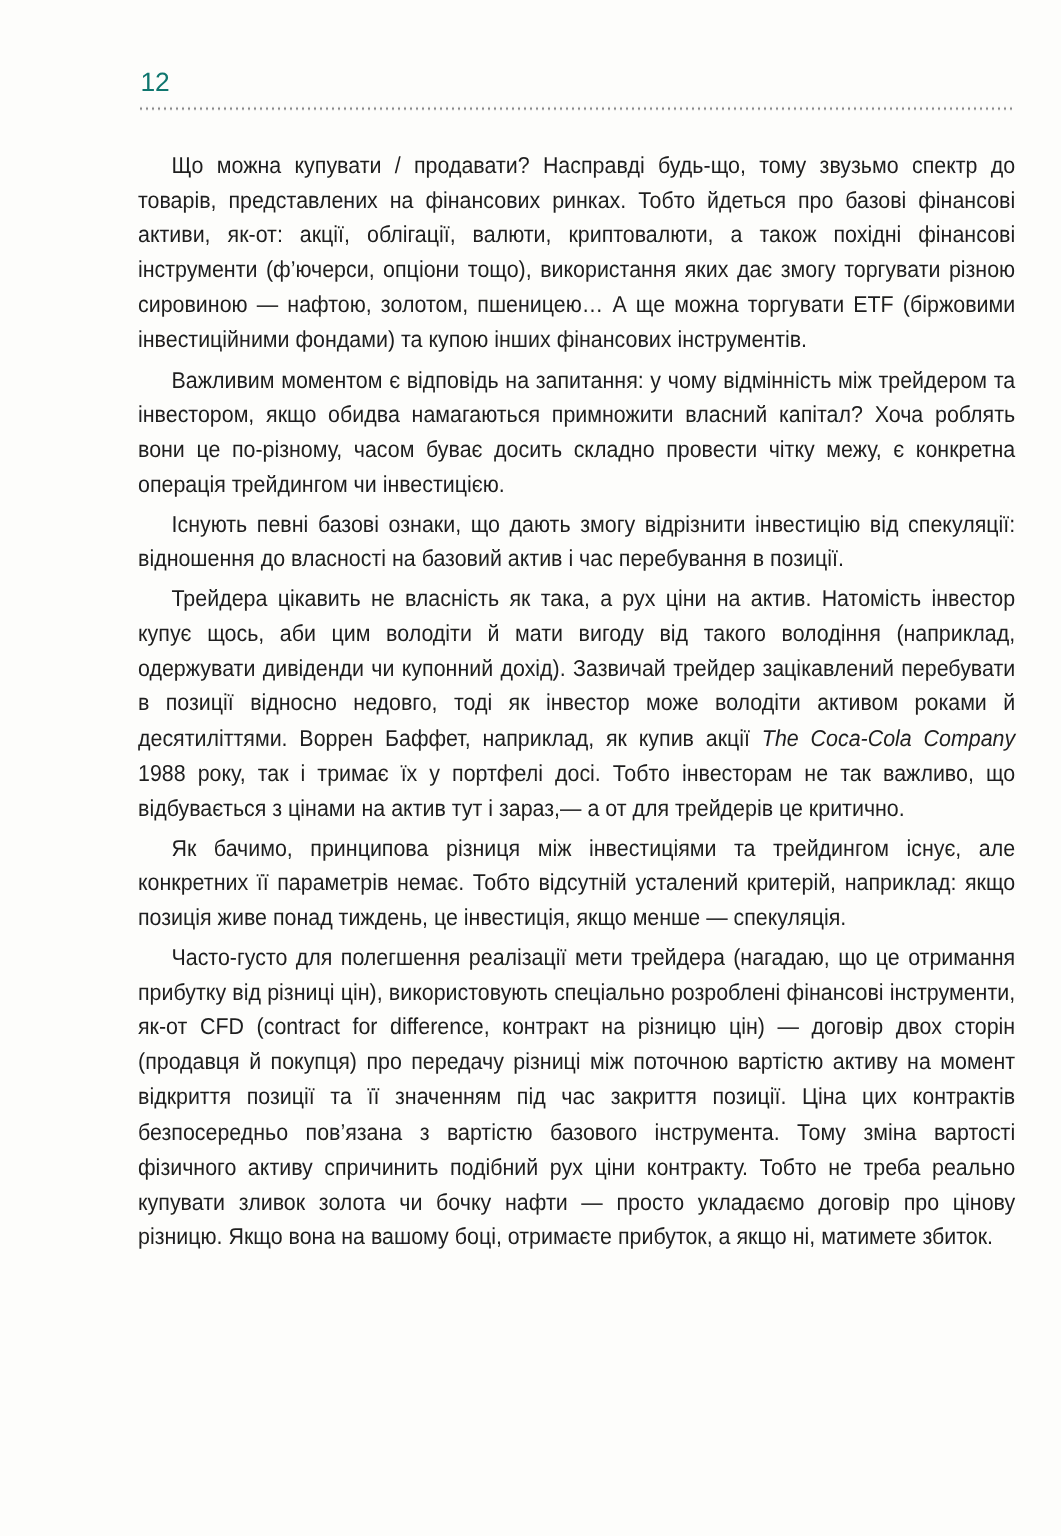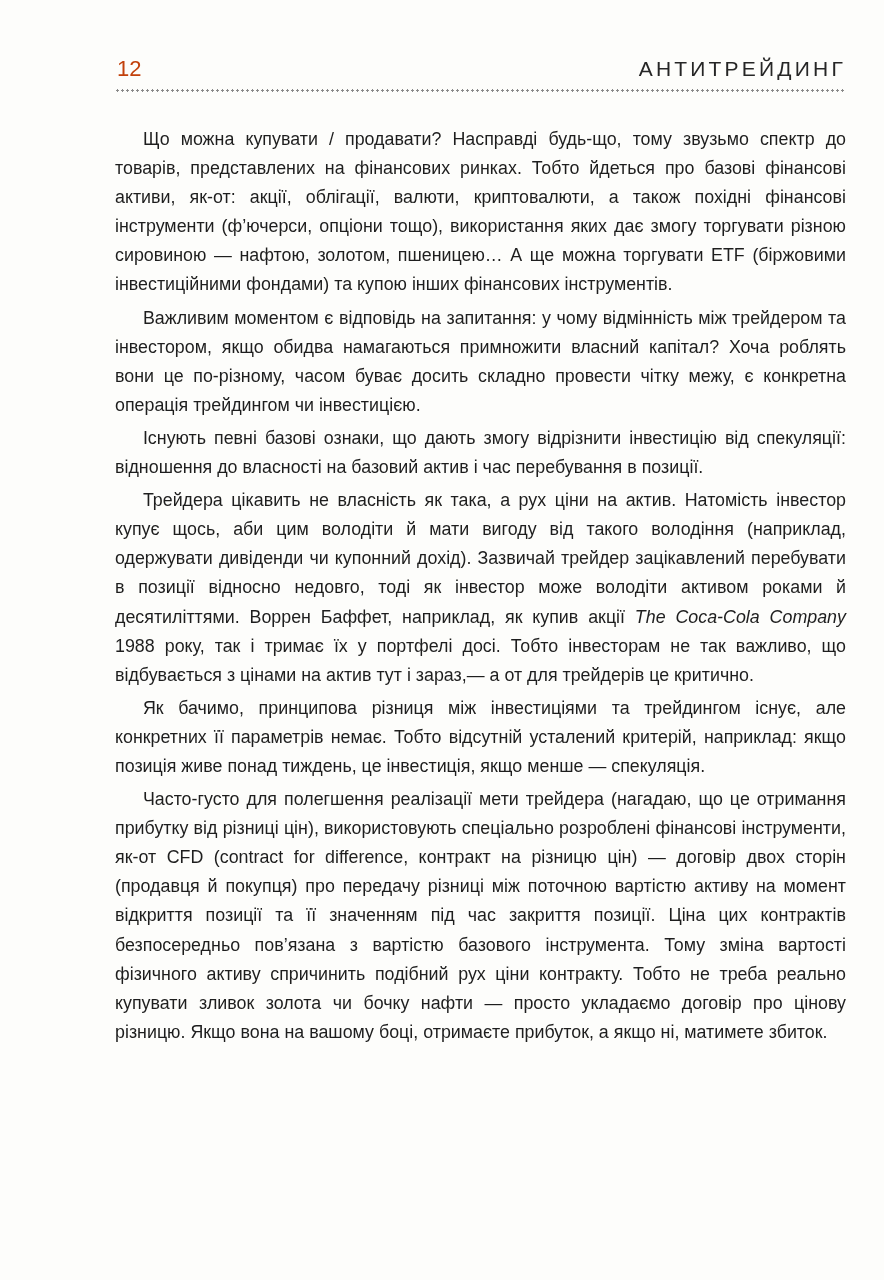--- a/index.html
+++ b/index.html
@@ -28,21 +28,21 @@
       width: 731px;
       height: 30px;
       font-family: "Liberation Sans", sans-serif;
     }
     .page-number {
       position: absolute;
       left: 2px;
       top: 0;
       font-size: 22px;
       line-height: 26px;
-      color: #c2410c;
+      color: #0f766e;
     }
     .book-title {
       position: absolute;
       right: 0;
       top: 0;
       font-size: 21px;
       line-height: 26px;
       letter-spacing: 3.2px;
       color: #262626;
     }
@@ -79,21 +79,20 @@
       font-style: italic;
     }
   </style>
 </head>
 <body>
 
 <div class="page">
 
   <div class="running-header">
     <span class="page-number">12</span>
-    <span class="book-title">АНТИТРЕЙДИНГ</span>
   </div>
   <div class="header-rule"></div>
 
   <div class="body-text">
     <p>Що можна купувати / продавати? Насправді будь-що, тому звузьмо спектр до товарів, представлених на фінансових ринках. Тобто йдеться про базові фінансові активи, як-от: акції, облігації, валюти, криптовалюти, а також похідні фінансові інструменти (ф’ючерси, опціони тощо), використання яких дає змогу торгувати різною сировиною — нафтою, золотом, пшеницею… А ще можна торгувати ETF (біржовими інвестиційними фондами) та купою інших фінансових інструментів.</p>
     <p>Важливим моментом є відповідь на запитання: у чому відмінність між трейдером та інвестором, якщо обидва намагаються примножити власний капітал? Хоча роблять вони це по-різному, часом буває досить складно провести чітку межу, є конкретна операція трейдингом чи інвестицією.</p>
     <p>Існують певні базові ознаки, що дають змогу відрізнити інвестицію від спекуляції: відношення до власності на базовий актив і час перебування в позиції.</p>
     <p><span>Трейдера цікавить не власність як така, а рух ціни на актив. Натомість інвестор купує щось, аби цим володіти й мати вигоду від такого володіння (наприклад, одержувати дивіденди чи купонний дохід). Зазвичай трейдер зацікавлений перебувати в позиції відносно недовго, тоді як інвестор може володіти активом роками й десятиліттями. Воррен Баффет, наприклад, як купив акції </span><span class="em">The Coca-Cola Company</span><span> 1988 року, так і тримає їх у портфелі досі. Тобто інвесторам не так важливо, що відбувається з цінами на актив тут і зараз,— а от для трейдерів це критично.</span></p>
     <p>Як бачимо, принципова різниця між інвестиціями та трейдингом існує, але конкретних її параметрів немає. Тобто відсутній усталений критерій, наприклад: якщо позиція живе понад тиждень, це інвестиція, якщо менше — спекуляція.</p>
     <p>Часто-густо для полегшення реалізації мети трейдера (нагадаю, що це отримання прибутку від різниці цін), використовують спеціально розроблені фінансові інструменти, як-от CFD (contract for difference, контракт на різницю цін) — договір двох сторін (продавця й покупця) про передачу різниці між поточною вартістю активу на момент відкриття позиції та її значенням під час закриття позиції. Ціна цих контрактів безпосередньо пов’язана з вартістю базового інструмента. Тому зміна вартості фізичного активу спричинить подібний рух ціни контракту. Тобто не треба реально купувати зливок золота чи бочку нафти — просто укладаємо договір про цінову різницю. Якщо вона на вашому боці, отримаєте прибуток, а якщо ні, матимете збиток.</p>

